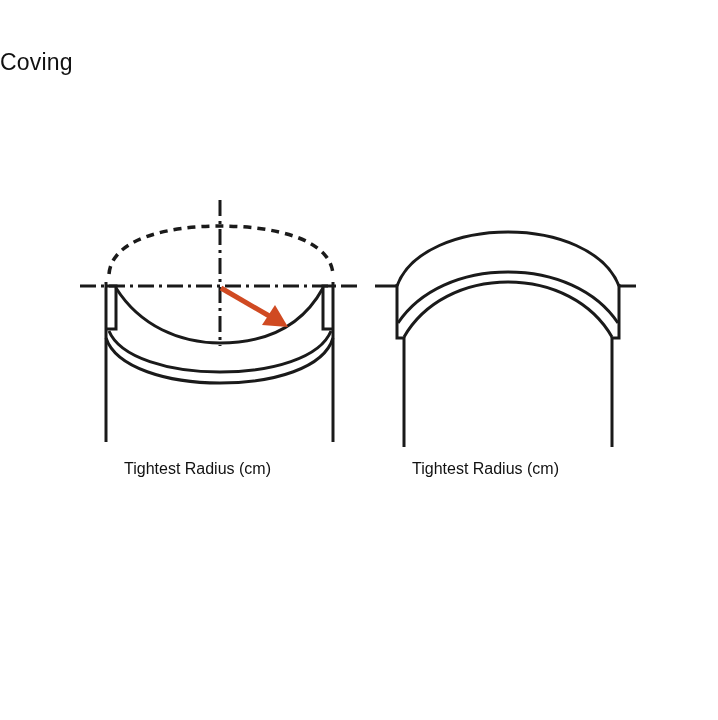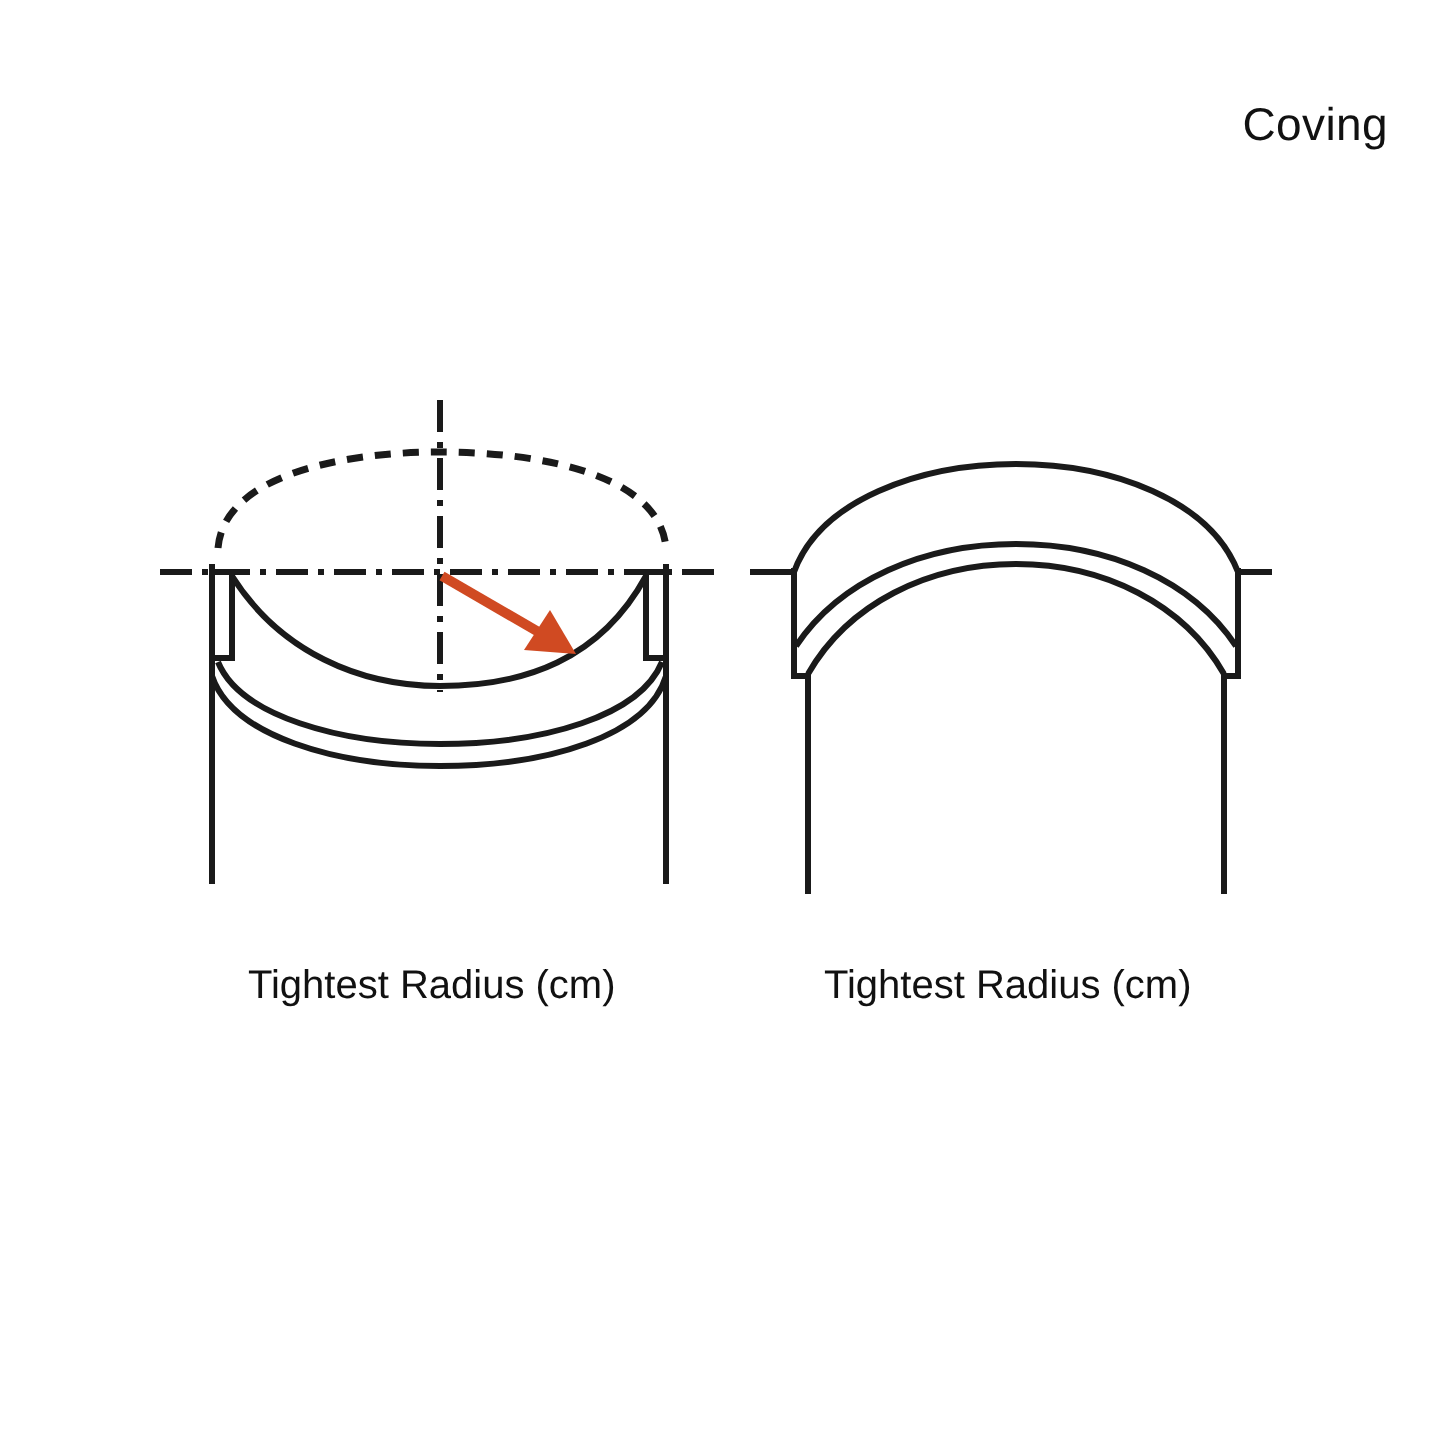--- a/index.html
+++ b/index.html
@@ -13,29 +13,29 @@
       position: relative;
       overflow: hidden;
       font-family: "Liberation Sans", "DejaVu Sans", sans-serif;
       color: #111111;
     }
     .title {
       position: absolute;
       left: 0;
       top: 48px;
       width: 694px;
-      text-align: right;
+      text-align: left;
       font-size: 23px;
       line-height: 28px;
       letter-spacing: 0.2px;
     }
     .caption {
       position: absolute;
-      top: 480px;
-      font-size: 20px;
+      top: 456px;
+      font-size: 16px;
       line-height: 26px;
       white-space: nowrap;
     }
     .caption-left { left: 124px; }
     .caption-right { left: 412px; }
     svg.diagram {
       position: absolute;
       left: 0;
       top: 0;
     }

